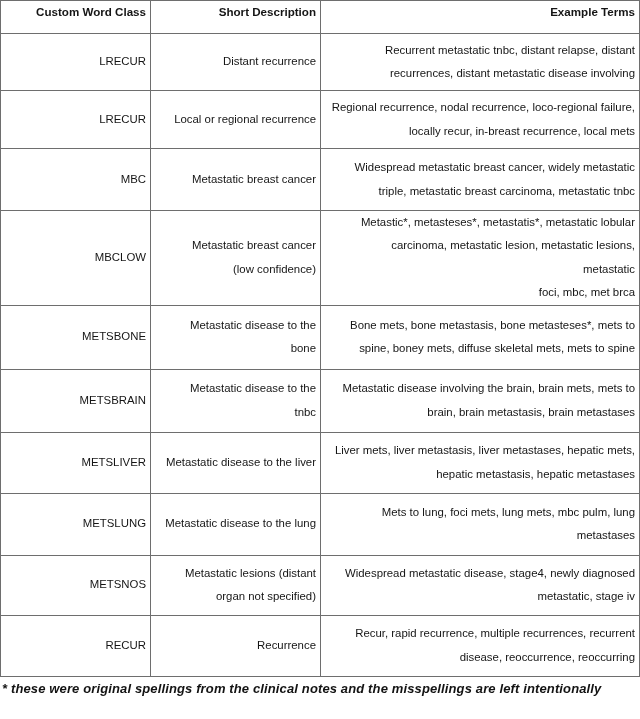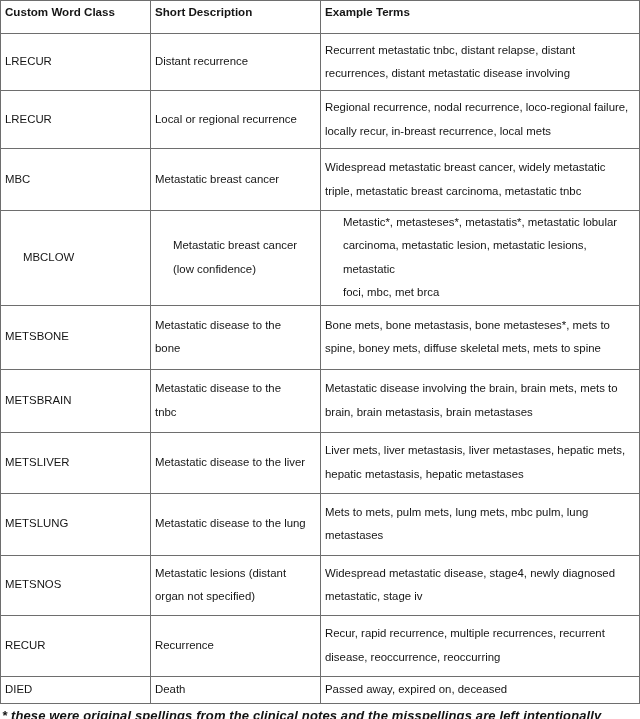--- a/index.html
+++ b/index.html
@@ -25,21 +25,21 @@
     table-layout: fixed;
     width: 639px;
     margin: 0;
     border: 0;
   }
   table.word-class-table td,
   table.word-class-table th {
     border: 1px solid #6e6e6e;
     padding: 0 4px;
     vertical-align: middle;
-    text-align: left;
+    text-align: right;
     font-size: 11.4px;
     line-height: 2.05;
     font-weight: normal;
     color: #151515;
     box-sizing: border-box;
   }
   table.word-class-table thead th {
     font-weight: bold;
     font-size: 11.6px;
     line-height: 1.2;
@@ -204,21 +204,21 @@
         </tr>
         <tr data-h="62">
           <td class="col-class">METSLUNG</td>
           <td class="col-desc">
             <span class="cell-lines">
               <span class="ln">Metastatic disease to the lung</span>
             </span>
           </td>
           <td class="col-terms terms">
             <span class="cell-lines">
-              <span class="ln">Mets to mets, pulm mets, lung mets, mbc pulm, lung</span>
+              <span class="ln">Mets to lung, foci mets, lung mets, mbc pulm, lung</span>
               <span class="ln">metastases</span>
             </span>
           </td>
         </tr>
         <tr data-h="60">
           <td class="col-class">METSNOS</td>
           <td class="col-desc">
             <span class="cell-lines">
               <span class="ln">Metastatic lesions (distant</span>
               <span class="ln">organ not specified)</span>
@@ -238,31 +238,18 @@
               <span class="ln">Recurrence</span>
             </span>
           </td>
           <td class="col-terms terms">
             <span class="cell-lines">
               <span class="ln">Recur, rapid recurrence, multiple recurrences, recurrent</span>
               <span class="ln">disease, reoccurrence, reoccurring</span>
             </span>
           </td>
         </tr>
-        <tr data-h="27">
-          <td class="col-class">DIED</td>
-          <td class="col-desc">
-            <span class="cell-lines">
-              <span class="ln">Death</span>
-            </span>
-          </td>
-          <td class="col-terms terms">
-            <span class="cell-lines">
-              <span class="ln">Passed away, expired on, deceased</span>
-            </span>
-          </td>
-        </tr>
       </tbody>
   </table>
 
   <div class="footnote">* these were original spellings from the clinical notes and the misspellings are left intentionally</div>
 
 </div>
 
 </body></html>

